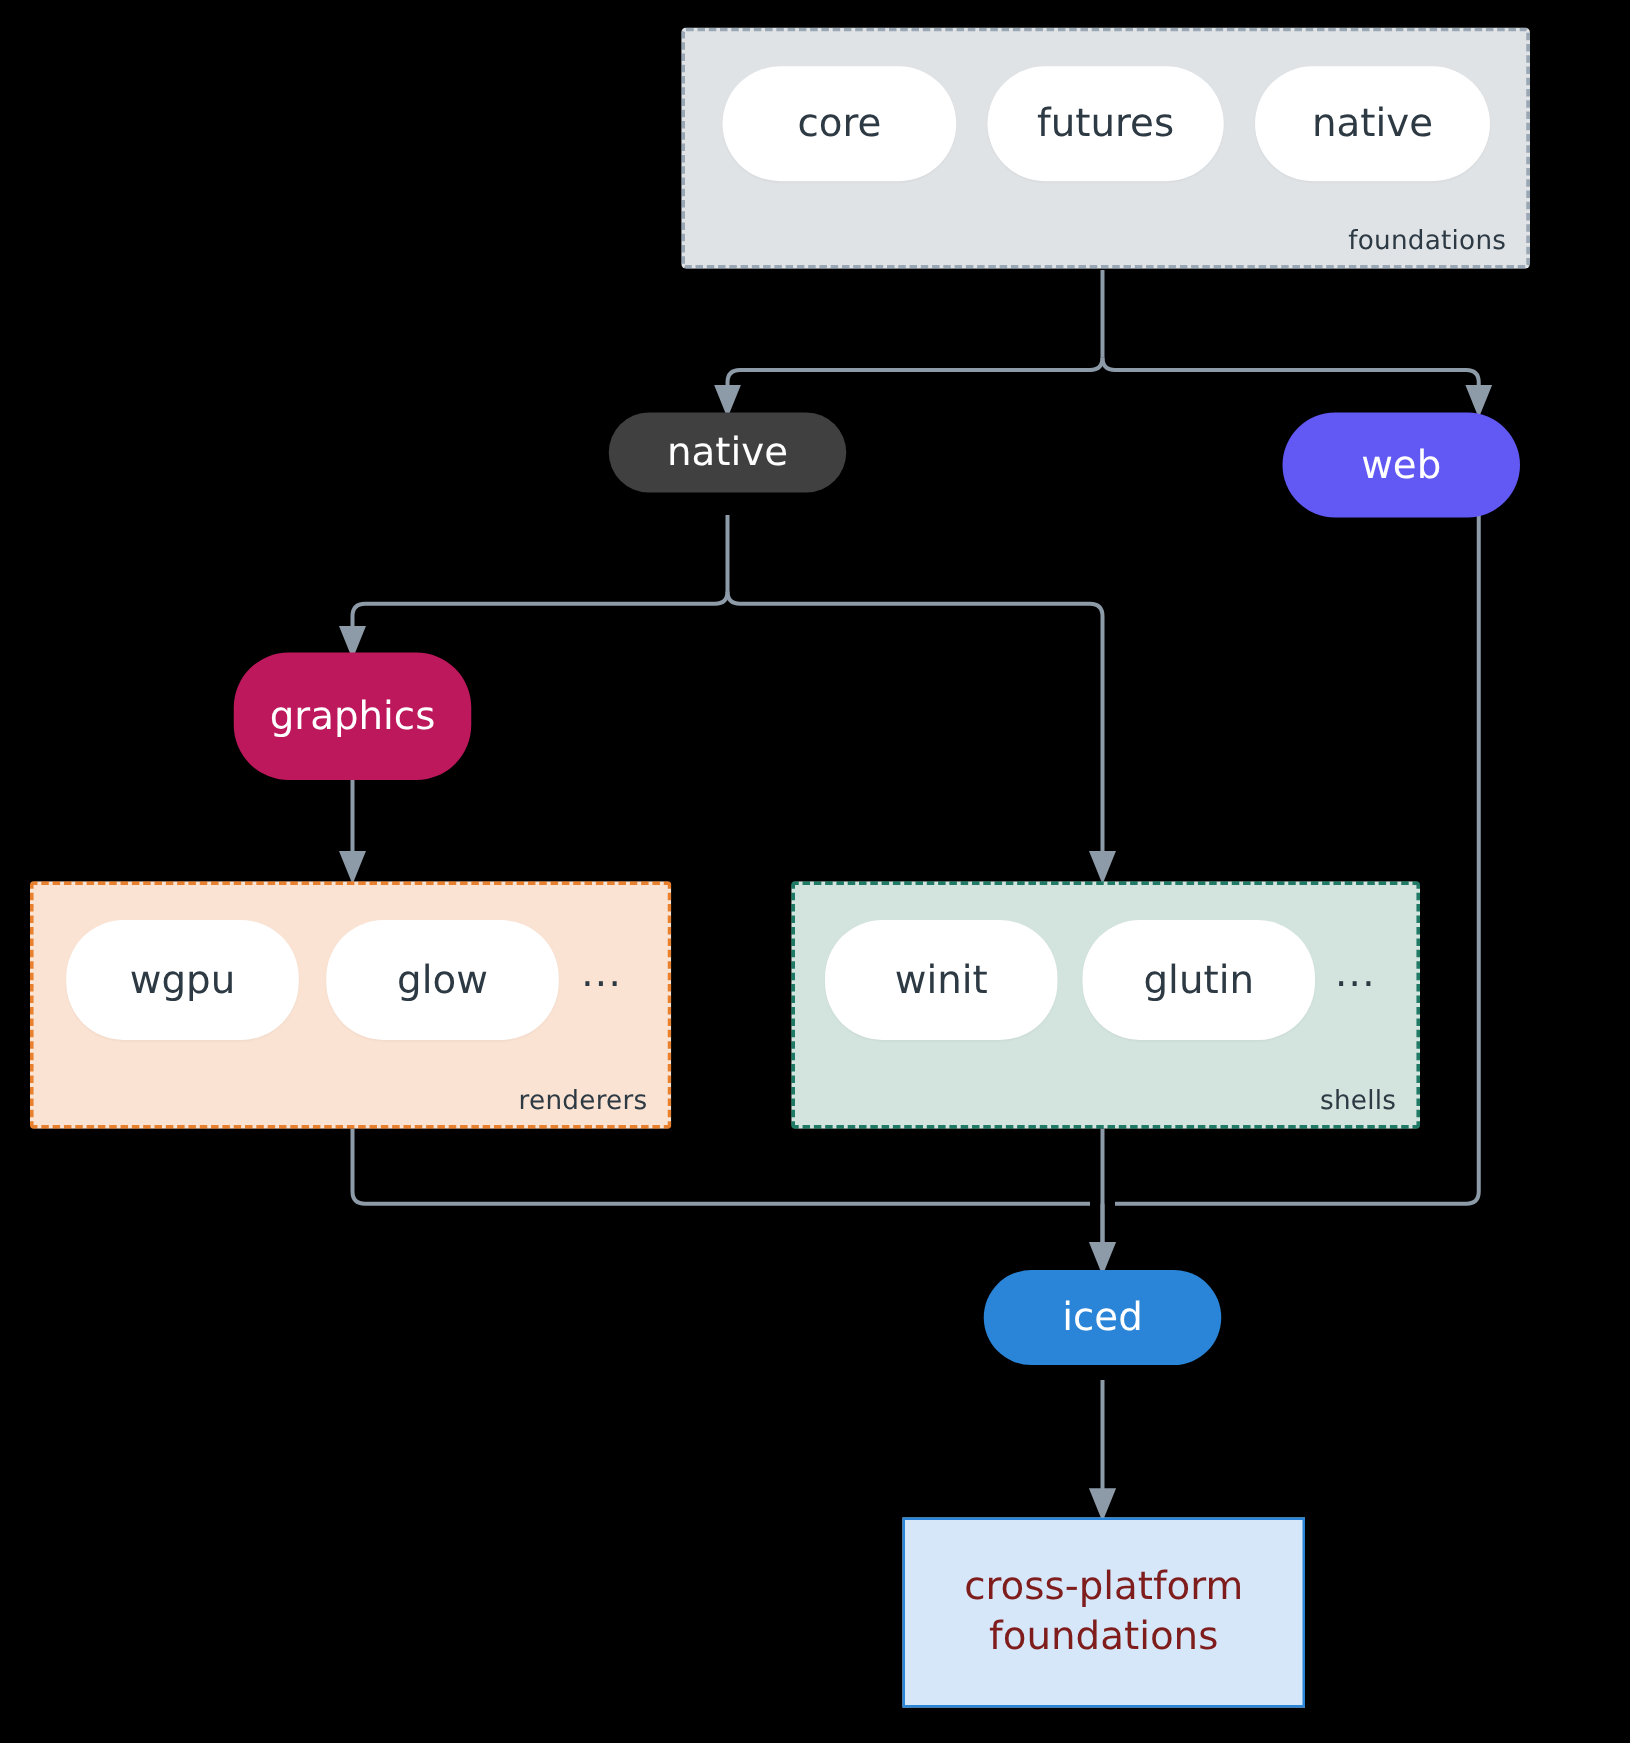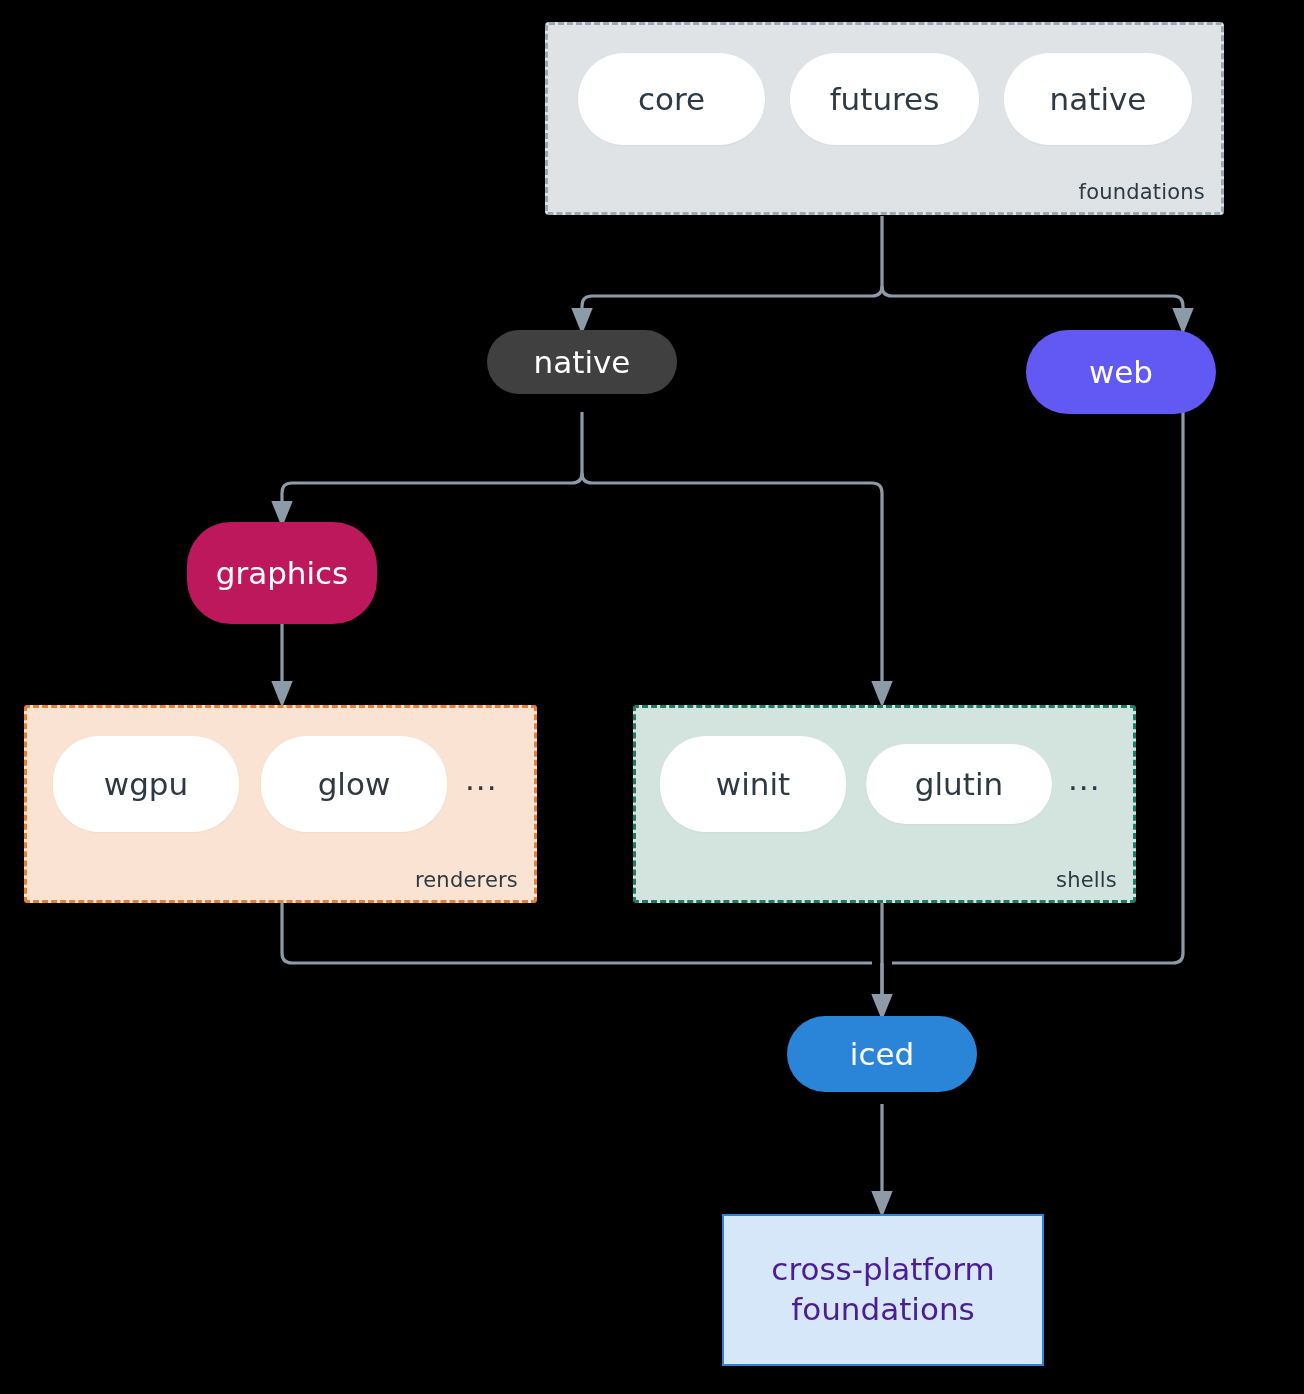--- a/index.html
+++ b/index.html
@@ -72,21 +72,21 @@
   }
   .rect-node {
     position: absolute;
     box-sizing: border-box;
     display: flex;
     align-items: center;
     justify-content: center;
     text-align: center;
     font-size: 31px;
     line-height: 1.28;
-    color: #4c1d95;
+    color: #7f1d1d;
     border-width: 2px;
     border-style: solid;
   }
 </style>
 </head>
 <body>
 
 <div id="diagram-root">
 
   <svg class="edges" viewBox="0 0 1304 1394">
@@ -155,21 +155,21 @@
       <div class="ellipsis">...</div>
     </div>
     <div class="group-label">renderers</div>
   </div>
 
   <div class="group-box" style="left:633px; top:705px; width:503px; height:198px; background:#d3e3dd; border-color:#1f7a66; border-radius:3px;padding-left:14px;">
     <div class="pill-row" style="left:24px; top:28px;">
       <div class="leaf-pill" style="width:186px; height:96px; margin-right:20px;">
         <span>winit</span>
       </div>
-      <div class="leaf-pill" style="width:186px; height:80px; margin-right:16px;">
+      <div class="leaf-pill" style="width:186px; height:96px; margin-right:16px;">
         <span>glutin</span>
       </div>
       <div class="ellipsis">...</div>
     </div>
     <div class="group-label">shells</div>
   </div>
 
   <div class="node-pill" style="left:787px; top:1016px; width:190px; height:76px; background:#2a85d8;">
     <span>iced</span>
   </div>

